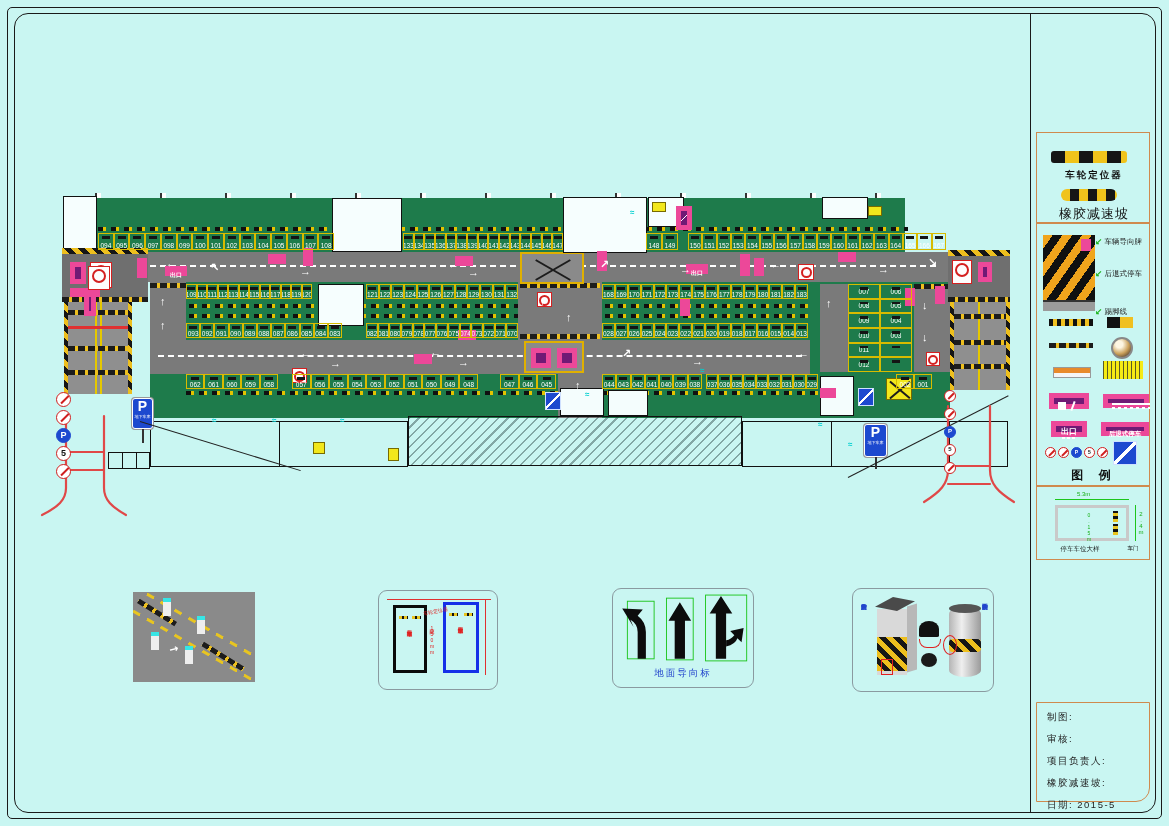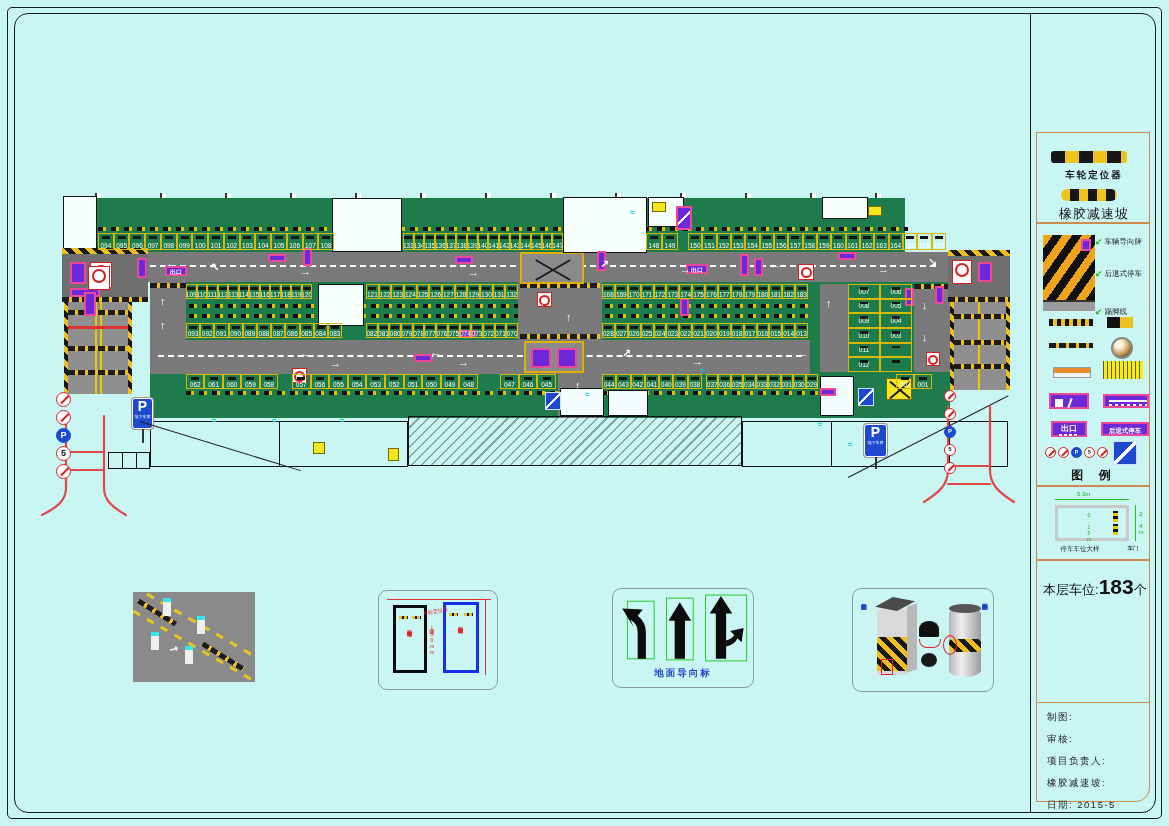--- a/index.html
+++ b/index.html
@@ -18,21 +18,21 @@
   .hz{background:repeating-linear-gradient(45deg,#edbf1e 0 5px,#161616 5px 10px)}
   .bump{height:5px;background:repeating-linear-gradient(90deg,#1c1c1c 0 7px,#edbf1e 7px 10px)}
   .dashrow{height:4px;background:repeating-linear-gradient(90deg,#101010 0 5px,#e3c400 5px 8px,rgba(0,0,0,0) 8px 13px)}
   .wline{border-top:2px dashed #fff}
   .stall-group{display:flex}
   .cell{flex:1;position:relative;border:1px solid #d8bb00;box-sizing:border-box;
         display:flex;align-items:flex-end;justify-content:center;
         color:#fff;font-size:6.5px;line-height:7px;overflow:hidden}
   .cell:before{content:"";position:absolute;top:2px;left:50%;margin-left:-4px;width:8px;height:2.5px;background:#141414}
   .whitebox{background:#f6fefe;border:1px solid #111}
-  .bsign{background:#6d28d9;border:2px solid #ec4899;box-sizing:border-box}
+  .bsign{background:#701a75;border:5px solid #ec4899;box-sizing:border-box}
   .bsign.txt{color:#fff;font-size:6px;line-height:8px;text-align:center;font-weight:bold}
   .wsign{background:#fdfdfd;border:1.6px solid #d42020;box-sizing:border-box}
   .wsign i{display:block;margin:2px auto 0;width:10px;height:10px;border:2px solid #d42020;border-radius:50%}
   .ybox{background:#f2e71c;border:1px solid #776b00;box-sizing:border-box}
   .arrow{color:#fff;font-weight:bold;font-size:11px;line-height:11px}
   .cyanmark{color:#00cfcf;font-size:8px;line-height:6px;font-weight:bold}
   .circ{display:inline-block;border-radius:50%;box-sizing:border-box;text-align:center;position:relative;
         background:#fff;border:1.6px solid #cf1f1f;color:#111;font-weight:bold;vertical-align:top}
   .circ.p{background:#1d49cf;border-color:#1d49cf;color:#fff}
   .circ .sl{position:absolute;left:50%;top:8%;width:1.8px;height:84%;background:#cf1f1f;transform:rotate(45deg)}
@@ -894,21 +894,21 @@
           <rect x="46" y="5" width="26" height="60"></rect>
           <rect x="84" y="2" width="40" height="64"></rect>
       </g>
       <g fill="#0c0c0c">
         <path d="M18,64 V38 Q18,30 11,26 L14,33 L3,15 L23,16 L18,22 Q26,28 26,38 V64 Z"></path>
         <path d="M54,64 V27 H48 L59,9 L70,27 H64 V64 Z"></path>
         <path d="M94,64 V20 H88 L99,3 L110,20 H104 V64 Z"></path>
         <path d="M104,52 Q113,50 115,44 L119,48 L121,34 L108,37 L112,41 Q109,45 104,46 Z"></path>
       </g>
     </svg>
-    <div class="abs" style="left:0;top:78px;width:100%;text-align:center;color:#2244cc;font-size:9.5px;font-weight:bold;letter-spacing:2px">地面导向标</div>
+    <div class="abs" style="left:0;top:78px;width:100%;text-align:center;color:#2244cc;font-size:9.5px;font-weight:normal;letter-spacing:2px">地面导向标</div>
   </div>
 
   <div class="abs detailbox" style="left:852px;top:588px;width:142px;height:104px">
     <div class="abs vtext" style="left:6px;top:10px;font-size:5.8px;color:#2244cc">方柱护角安装示意图</div>
     <div class="abs" style="left:24px;top:20px;width:30px;height:66px;background:#d9d9d9">
       <div class="abs" style="left:-2px;top:-12px;width:40px;height:14px;background:#4a4a4a;clip-path:polygon(0 70%,45% 0,100% 30%,55% 100%)"></div>
       <div class="abs" style="left:30px;top:-4px;width:10px;height:66px;background:#b8b8b8;transform:skewY(-18deg)"></div>
       <div class="abs hz" style="left:0;bottom:4px;width:100%;height:34px"></div>
       <div class="abs" style="left:4px;bottom:0px;width:10px;height:14px;border:1.4px solid #e02020"></div>
     </div>
@@ -992,25 +992,20 @@
       <div class="abs vtext dimg" style="left:28px;top:4px;font-size:5px">0.15m</div>
       <div class="abs" style="right:8px;top:3px;width:5px;height:11px;background:repeating-linear-gradient(0deg,#e8c520 0 3px,#111 3px 6px)"></div>
       <div class="abs" style="right:8px;bottom:3px;width:5px;height:11px;background:repeating-linear-gradient(0deg,#e8c520 0 3px,#111 3px 6px)"></div>
     </div>
     <div class="abs" style="left:98px;top:18px;width:1px;height:36px;background:#1cc51c"></div>
     <div class="abs vtext dimg" style="left:101px;top:24px">2.4m</div>
     <div class="abs lg-label" style="left:8px;top:58px;width:70px;font-size:6.5px">停车车位大样</div>
     <div class="abs lg-label" style="left:82px;top:58px;width:28px;font-size:5.5px">车门</div>
   </div>
 
-  <div class="abs ob" style="left:1036px;top:560px;width:114px;height:142px;border-bottom:none">
-    <div class="abs" style="left:6px;top:14px;white-space:nowrap">
-      <span style="font-size:13px;color:#111">本层车位:</span><span style="font-size:21px;font-weight:bold;color:#111">183</span><span style="font-size:13px;color:#111">个</span>
-    </div>
-  </div>
 
   <div class="abs ob" style="left:1036px;top:702px;width:114px;height:100px;border-bottom-right-radius:14px">
     <div id="tb-layer" style="padding:8px 0 0 10px">
         <div class="tbline" style="margin-bottom: 9px;">制图:</div>
         <div class="tbline" style="margin-bottom: 9px;">审核:</div>
         <div class="tbline" style="margin-bottom: 9px;">项目负责人:</div>
         <div class="tbline" style="margin-bottom: 9px;">橡胶减速坡:</div>
         <div class="tbline" style="margin-bottom: 9px;">日期: 2015-5</div>
       </div>
   </div>

